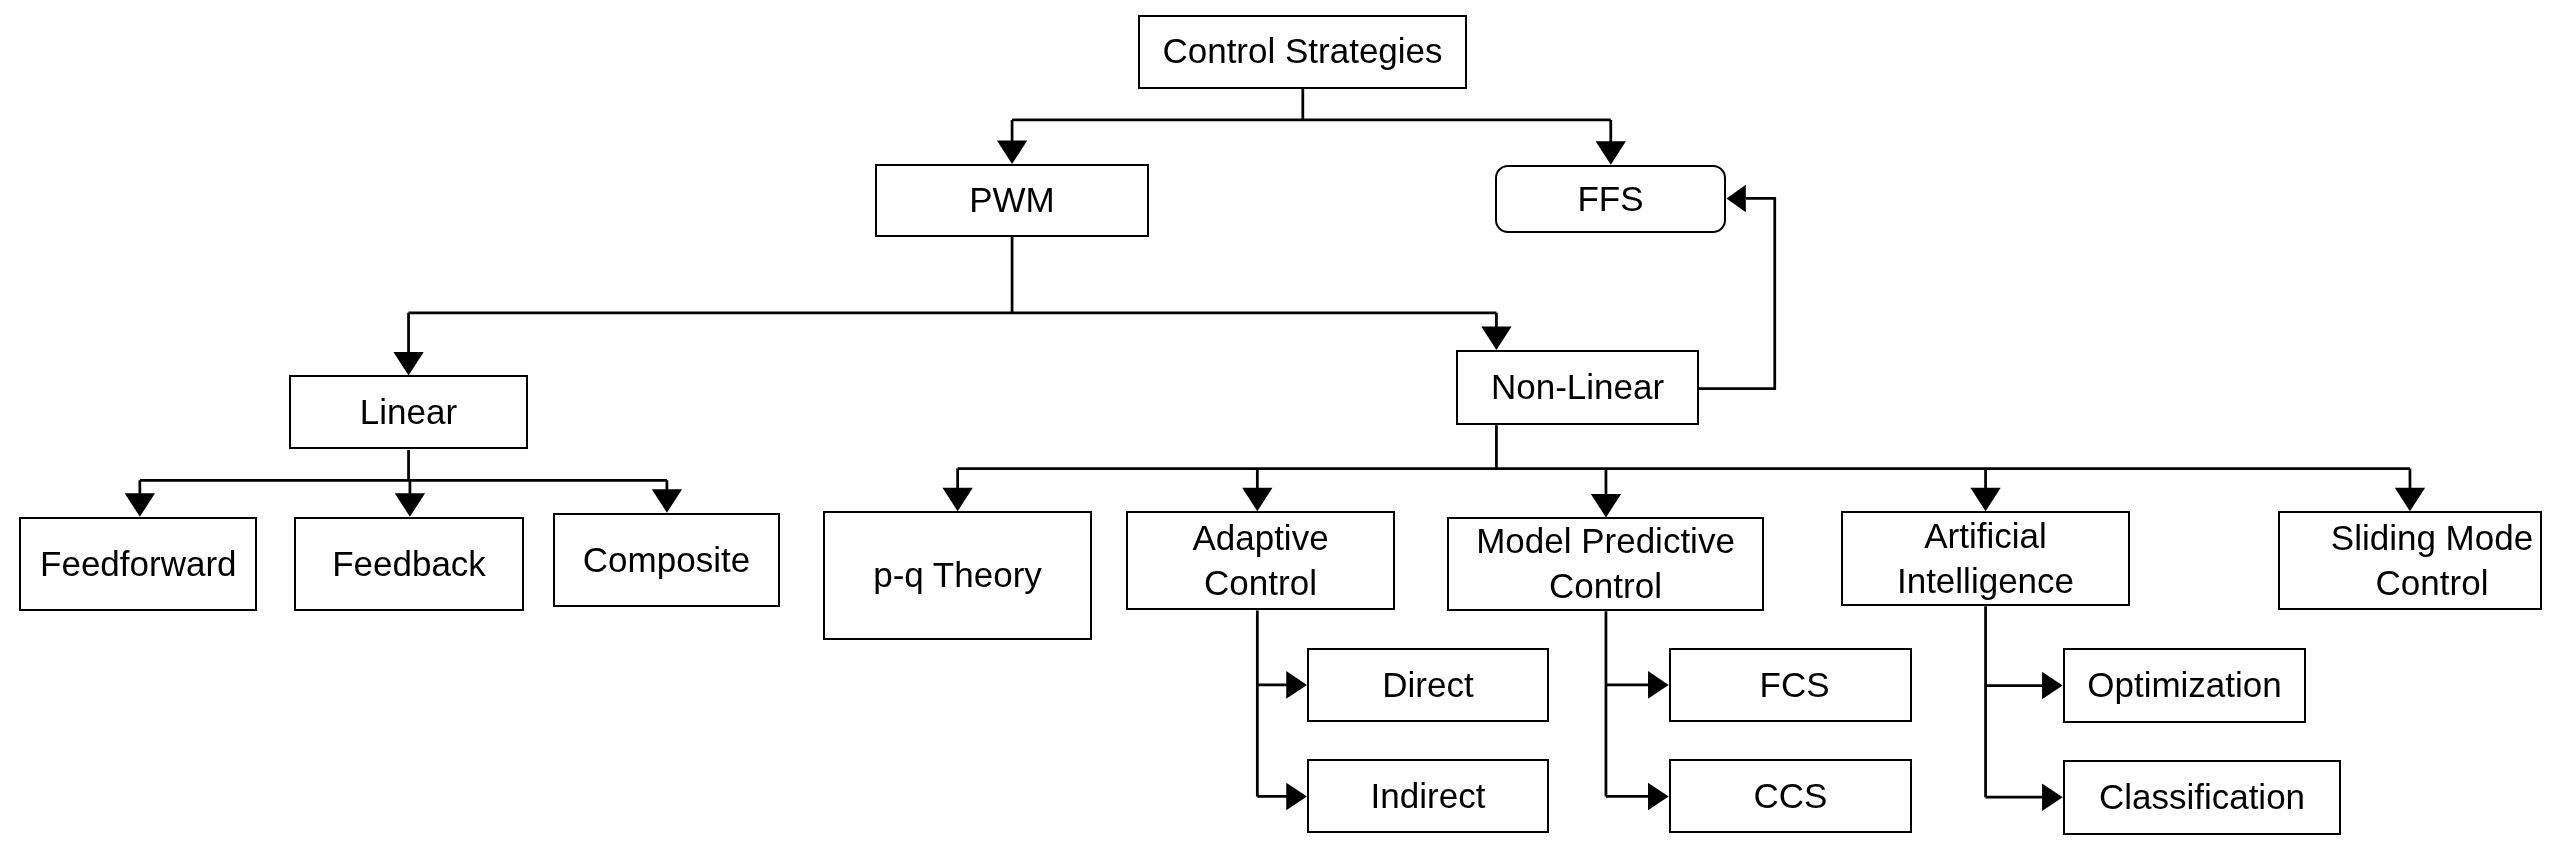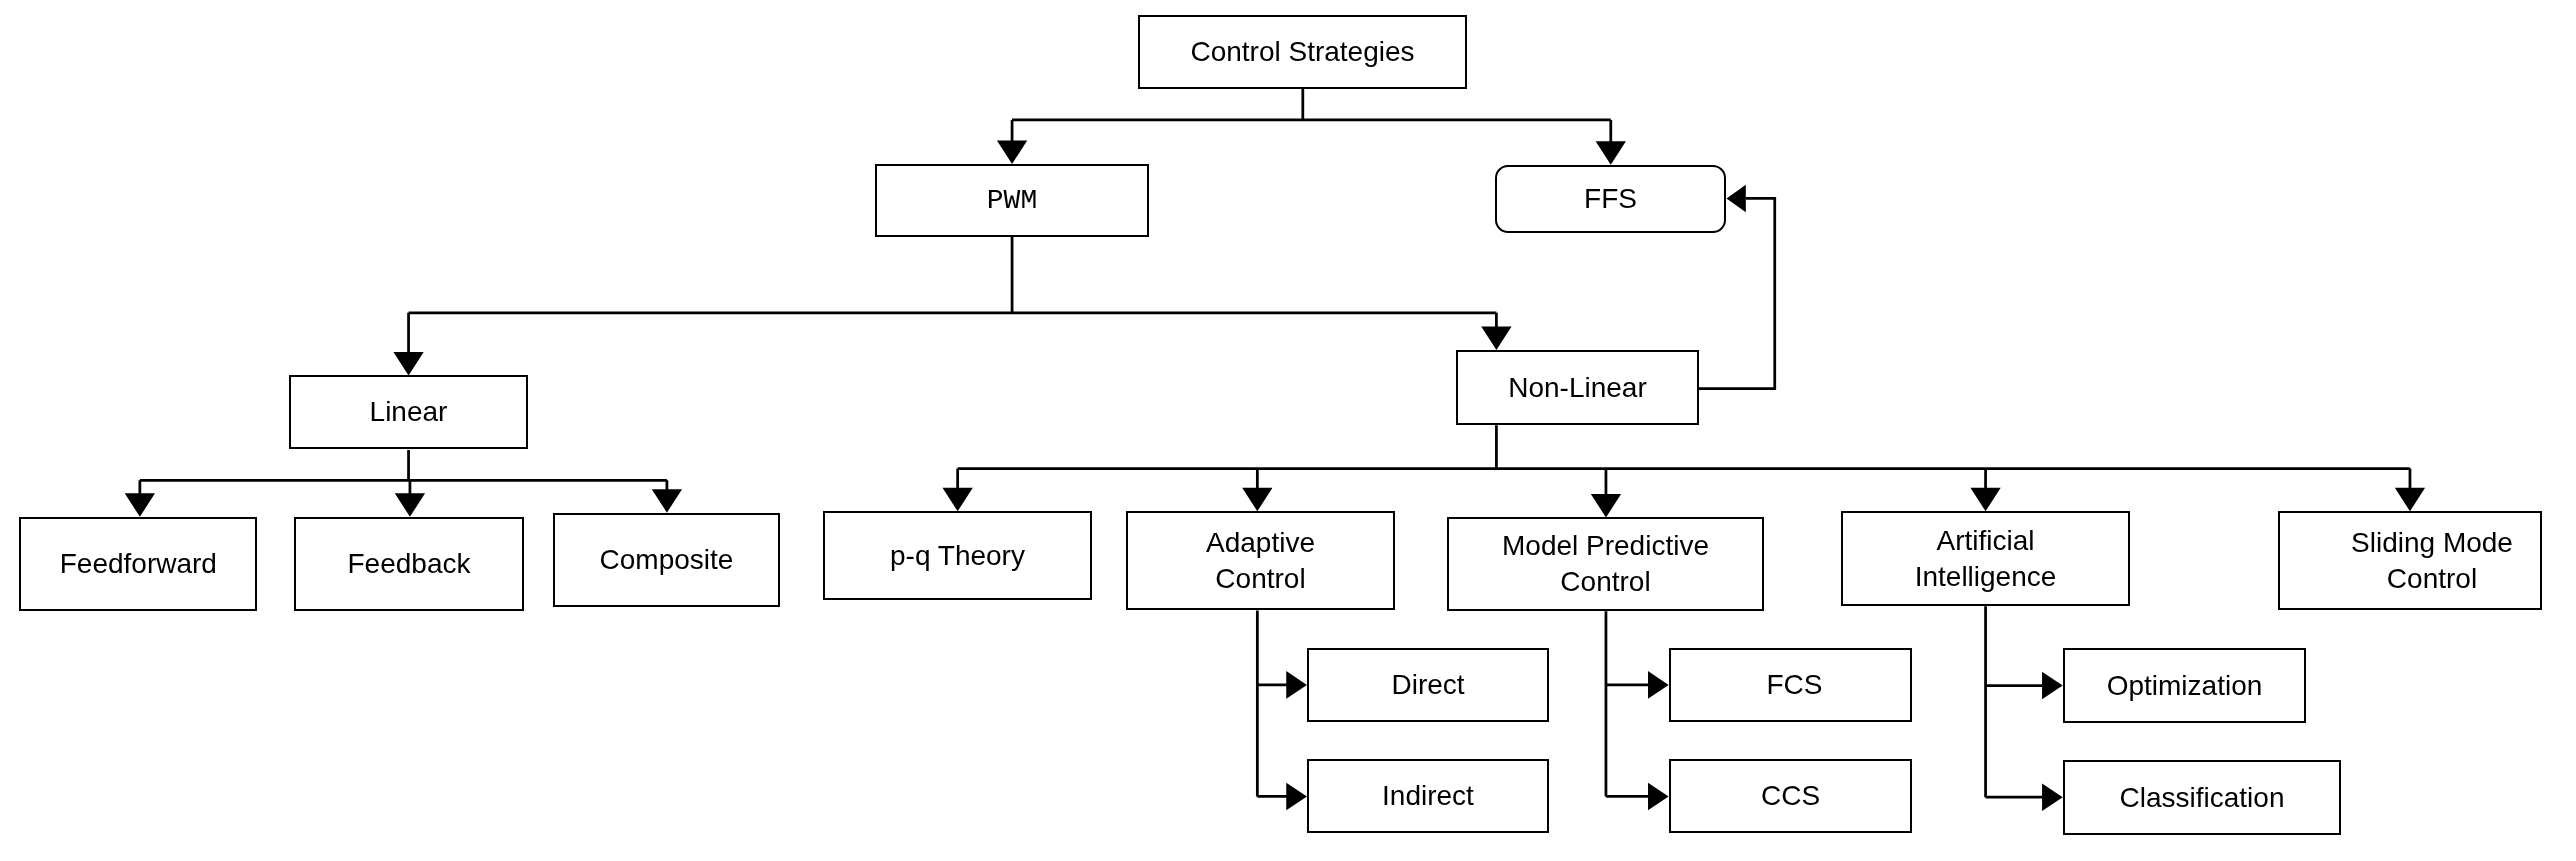--- a/index.html
+++ b/index.html
@@ -32,35 +32,35 @@
   }
   .node {
     position: absolute;
     box-sizing: border-box;
     border: 2.8px solid #000000;
     background: #ffffff;
     display: flex;
     align-items: center;
     justify-content: center;
     text-align: center;
-    font-size: 28px;
+    font-size: 35px;
     line-height: 1.28;
     white-space: pre-line;
     color: #000000;
   }
   
   #n-cs   { left:1138px; top:14.5px;  width:329px; height:74px; }
-  #n-pwm  { left:875px; top:164px; width:274px; height:73px;font-family:Liberation Mono, monospace; }
+  #n-pwm  { left:875px; top:164px; width:274px; height:73px; }
   #n-ffs  { left:1495px; top:165px; width:231px; height:68px;border-radius:13px;  }
   #n-lin  { left:289px;  top:375px; width:239px; height:74px; }
   #n-nl   { left:1456px; top:350px; width:243px; height:75px; }
   #n-ffw  { left:19.3px;   top:517px; width:238px; height:94px; }
   #n-fbk  { left:294px;  top:517px; width:230px; height:94px; }
   #n-cmp  { left:553px;  top:513px; width:227px; height:94px; }
-  #n-pq   { left:823px; top:511px; width:269px; height:89px; }
+  #n-pq   { left:823px; top:511px; width:269px; height:129px; }
   #n-adp  { left:1126px; top:511px; width:269px; height:99px; }
   #n-mpc  { left:1447px; top:517px; width:317px; height:94px; }
   #n-ai   { left:1841px; top:511px; width:289px; height:95px; }
   #n-smc  { left:2278px; top:511px; width:264px; height:99px;padding-left:44px; }
   #n-dir  { left:1307px; top:648px;  width:242px; height:74px; }
   #n-ind  { left:1307px; top:759px; width:242px; height:74px; }
   #n-fcs  { left:1669px; top:648px;  width:243px; height:74px;padding-left:8px; }
   #n-ccs  { left:1669px; top:759px; width:243px; height:74px; }
   #n-opt  { left:2063px; top:648px;  width:243px; height:75px; }
   #n-cls  { left:2063px; top:760px; width:278px; height:75px; }

